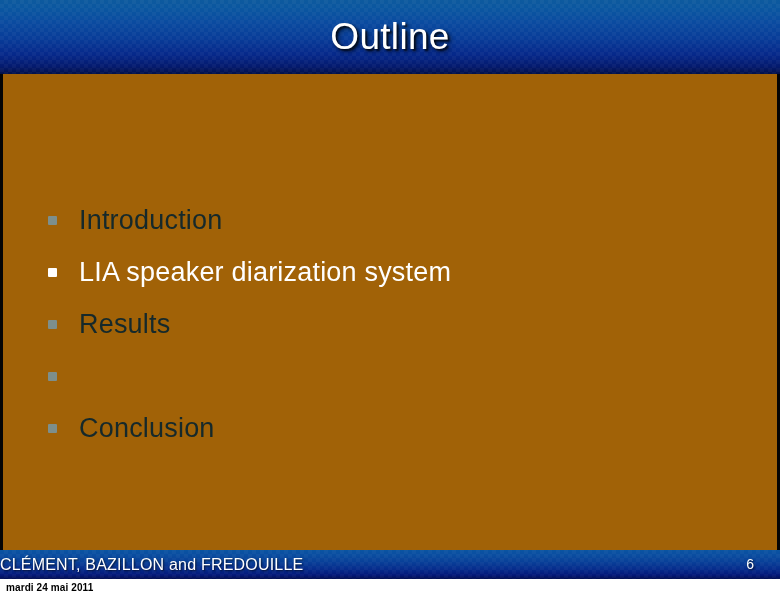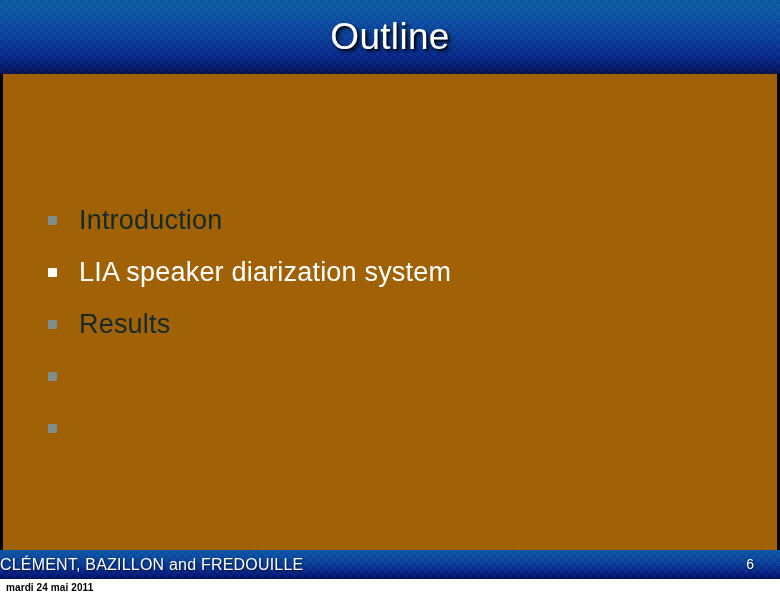--- a/index.html
+++ b/index.html
@@ -212,20 +212,21 @@
         <span class="bullet"></span>
         <span class="item-label">Results</span>
       </div>
 
       <div class="outline-item dim">
         <span class="bullet"></span>
       </div>
 
       <div class="outline-item dim">
         <span class="bullet"></span>
+        <span class="item-label">Conclusion</span>
       </div>
 
     </div>
   </div>
 
   <div class="footer-bar">
     <div class="footer-texture"></div>
     <div class="footer-authors">CLÉMENT, BAZILLON and FREDOUILLE</div>
     <div class="footer-page">6</div>
   </div>

